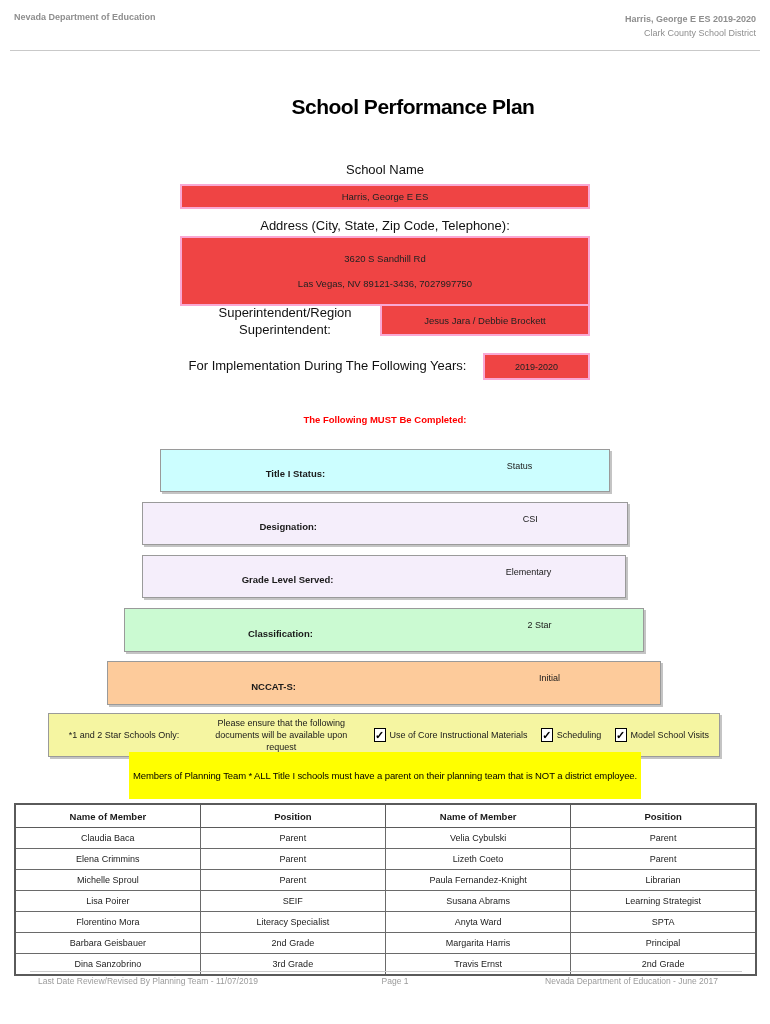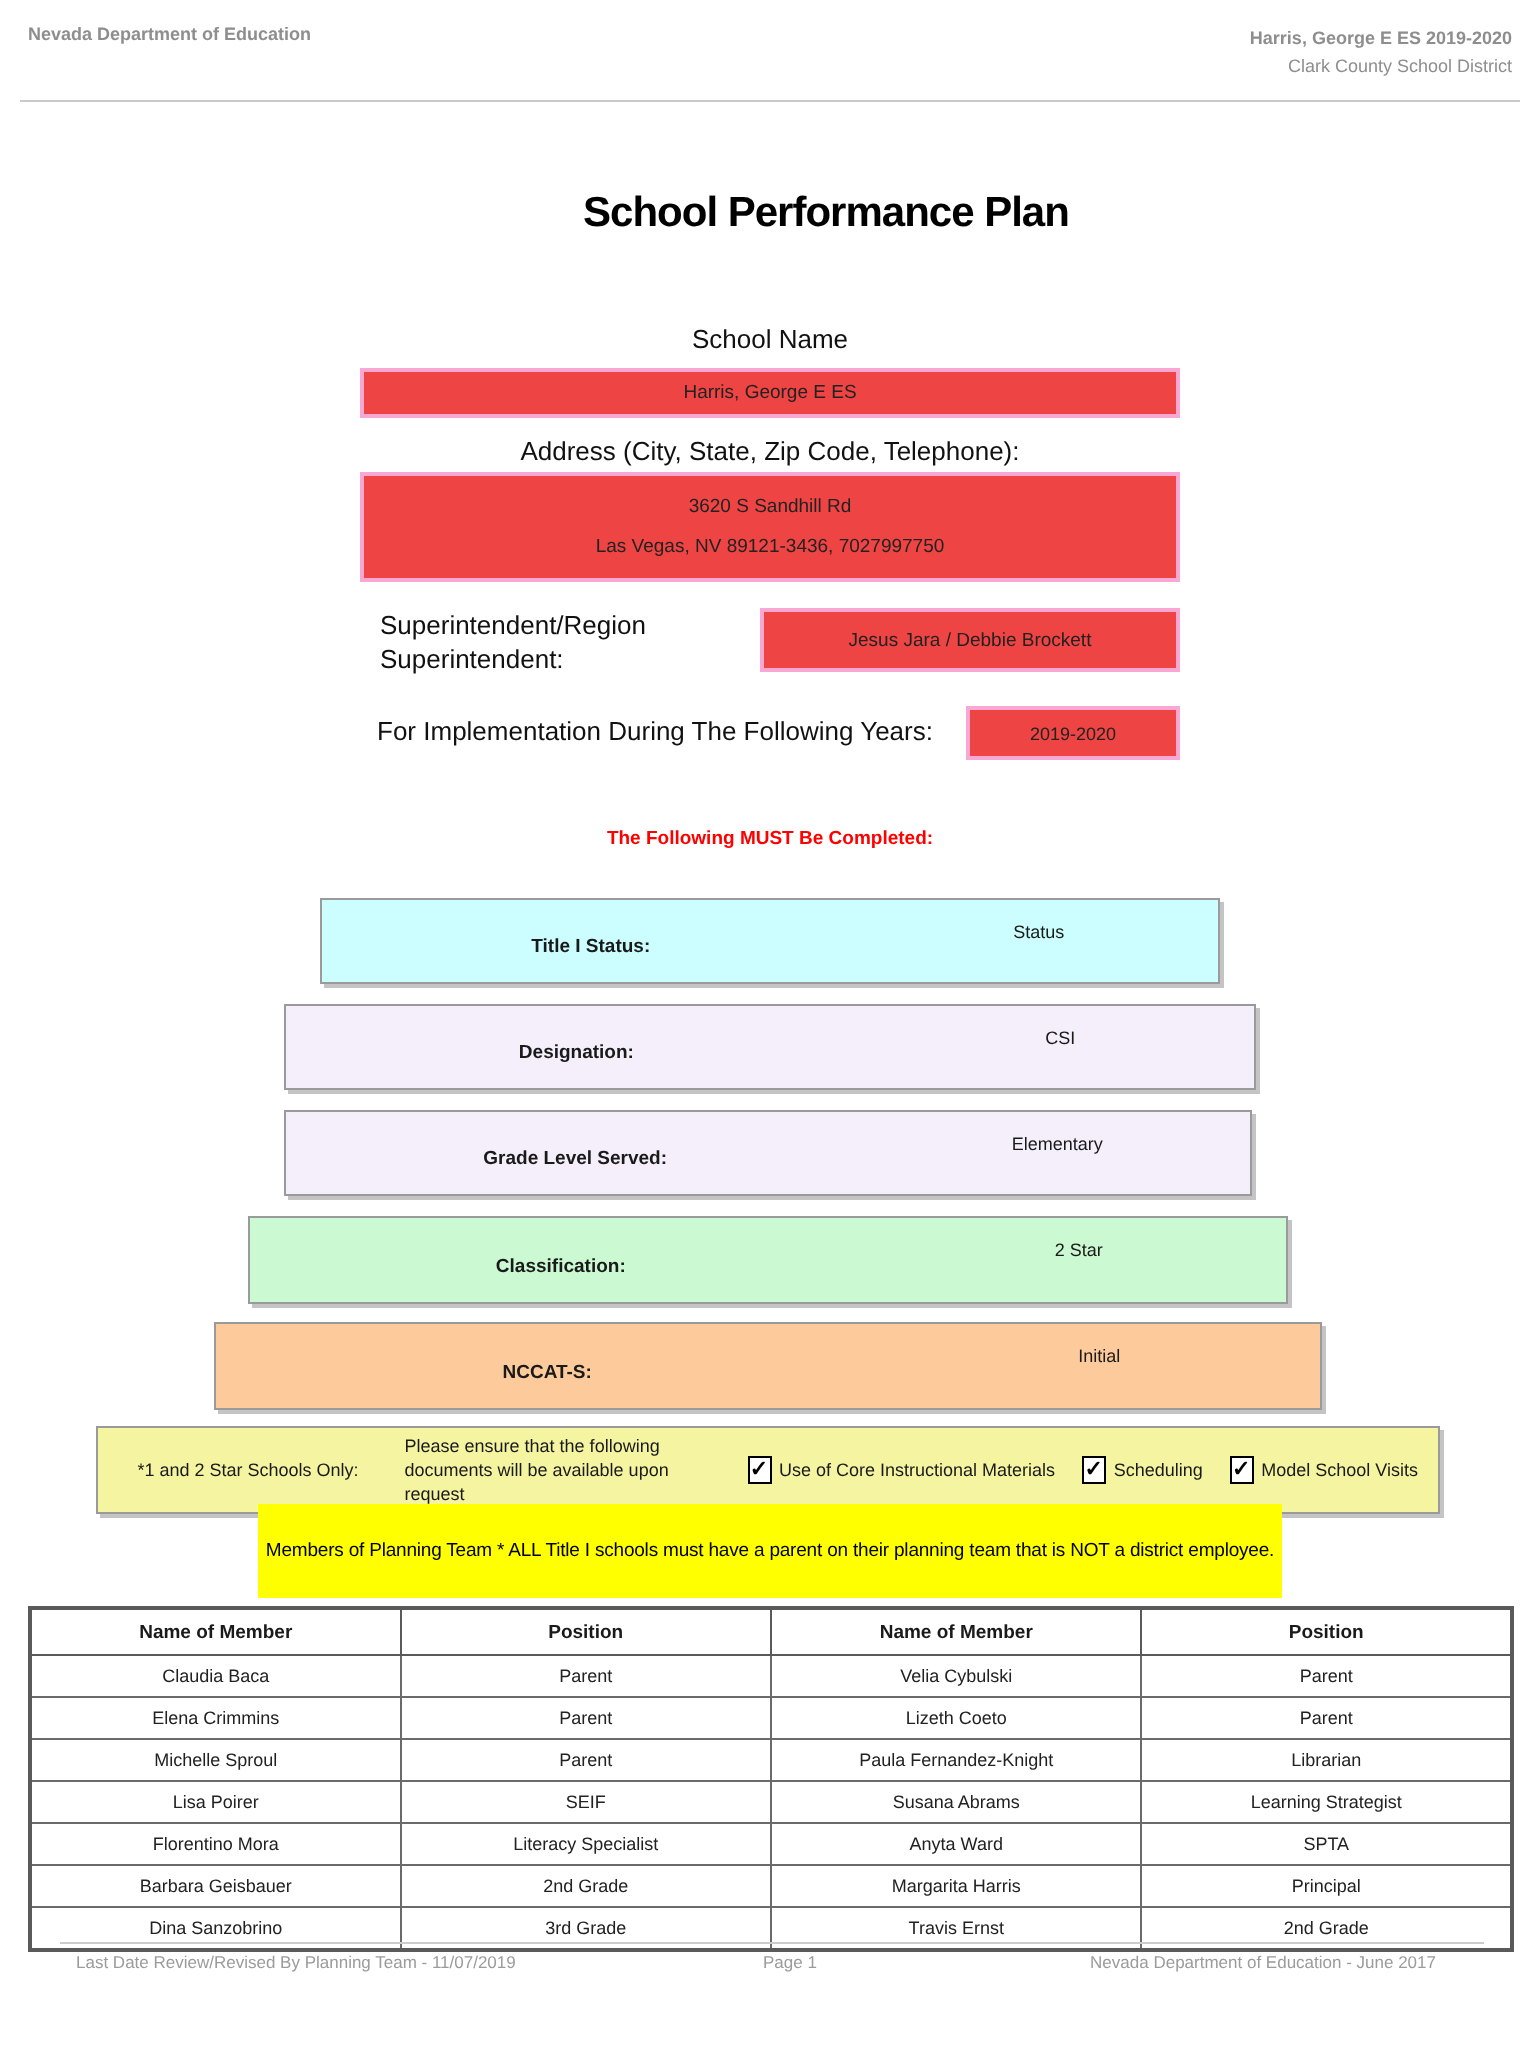--- a/index.html
+++ b/index.html
@@ -20,22 +20,22 @@
   .doc-title{position:absolute;top:95px;left:0;width:100%;text-align:center;
              font-size:21px;font-weight:bold;letter-spacing:-0.5px;color:#000;margin-left:28px;}
   .fld-label{position:absolute;font-size:13px;color:#111;}
   .lbl-center{left:0;width:100%;text-align:center;}
   .school-name-label{top:162px;}
   .address-label{top:218px;}
   .box{position:absolute;border:2px solid #f9a8d4;background:#ef4444;box-sizing:border-box;
        font-size:9.5px;color:#222;display:flex;flex-direction:column;justify-content:center;
        align-items:center;text-align:center;}
   .school-name-box{left:180px;top:184px;width:410px;height:25px;}
-  .address-box{left:180px;top:236px;width:410px;height:55px;justify-content:space-evenly;}
-  .sup-label{left:190px;top:304px;width:190px;line-height:17px;}
+  .address-box{left:180px;top:236px;width:410px;height:70px;justify-content:space-evenly;}
+  .sup-label{left:190px;top:304px;width:190px;text-align:center;line-height:17px;}
   .sup-box{left:380px;top:304px;width:210px;height:32px;}
   .impl-label{left:185px;top:358px;width:285px;text-align:center;}
   .impl-box{left:483px;top:353px;width:107px;height:27px;font-size:9px;}
 
   .must-notice{position:absolute;top:414px;left:0;width:100%;text-align:center;
                font-size:9.5px;font-weight:bold;color:#ff0000;}
 
   
   .status-row{position:absolute;height:43px;border:1px solid #9a9a9a;box-sizing:border-box;
               box-shadow:2px 2px 0 #c4c4c4;display:flex;align-items:center;}
@@ -45,21 +45,21 @@
   .sr2{left:142px;top:502px;width:486px;background:#f5eefb;}
   .sr3{left:142px;top:555px;width:484px;background:#f5eefb;}
   .sr4{left:124px;top:608px;width:520px;height:44px;background:#cbfad2;}
   .sr5{left:107px;top:661px;width:554px;height:44px;background:#fdcb9b;}
 
   
   .star-row{position:absolute;left:48px;top:713px;width:672px;height:44px;background:#f5f5a1;
             border:1px solid #9a9a9a;box-sizing:border-box;box-shadow:2px 2px 0 #c4c4c4;
             display:flex;align-items:center;justify-content:space-between;padding:0 10px;}
   .star-label{width:130px;font-size:9px;font-weight:normal;text-align:center;}
-  .star-note{width:158px;font-size:9px;line-height:12px;}
+  .star-note{width:158px;font-size:9px;text-align:center;line-height:12px;}
   .cb-item{display:flex;align-items:center;gap:4px;font-size:9px;white-space:nowrap;}
   .checkbox{display:inline-flex;width:10px;height:12px;border:1.5px solid #000;background:#fff;
             align-items:center;justify-content:center;font-size:11px;line-height:1;
             font-weight:bold;color:#000;}
 
   .planning-notice{position:absolute;top:765px;left:0;width:100%;text-align:center;}
   .planning-notice span{background:#ffff00;color:#000;font-size:9.5px;padding:18px 4px;letter-spacing:-0.1px;}
 
   
   .members-table{position:absolute;left:14px;top:803px;width:743px;border-collapse:collapse;

